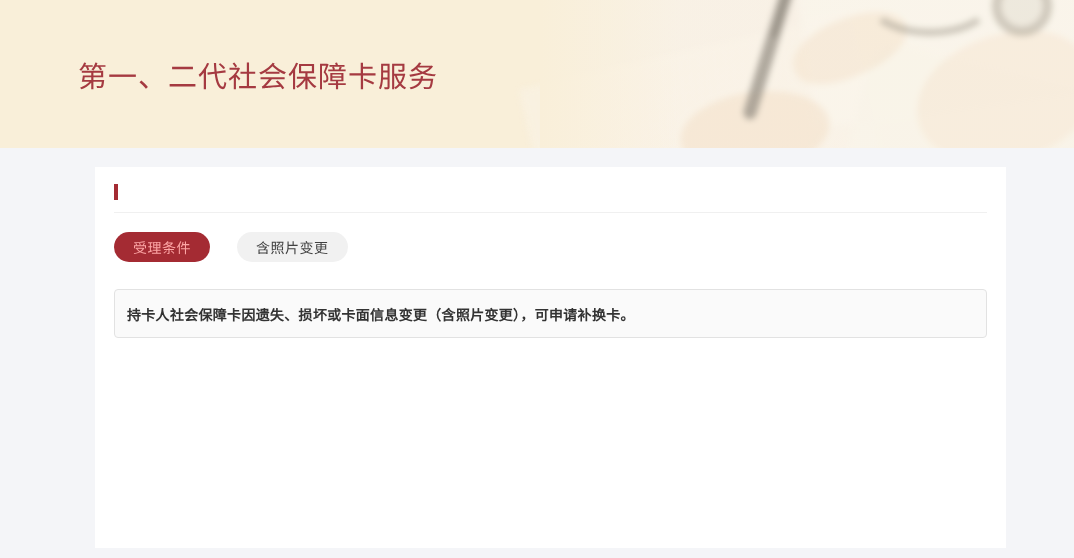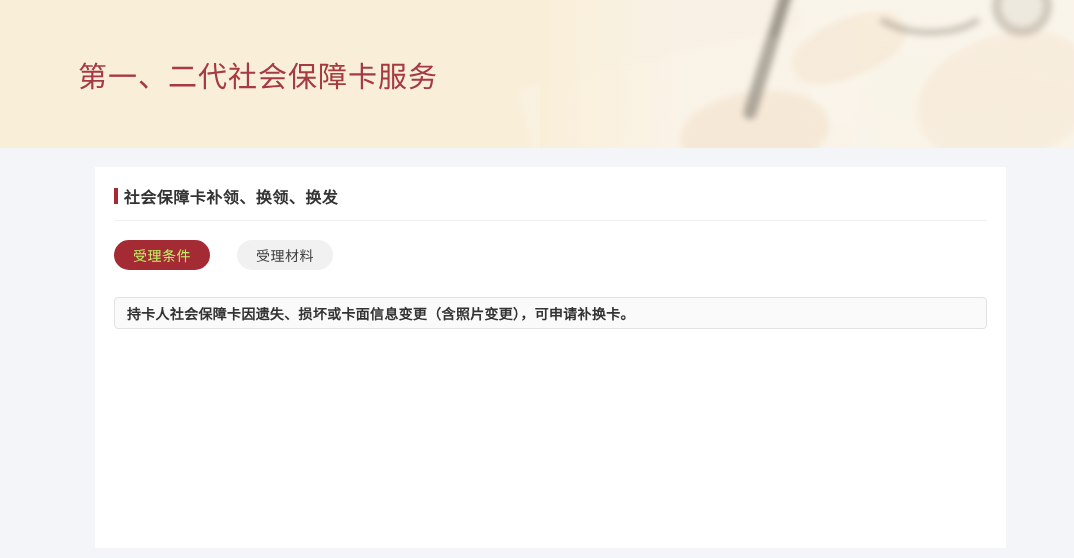--- a/index.html
+++ b/index.html
@@ -140,25 +140,25 @@
     background:var(--tab-inactive-bg);
     color:#404040;
     font-size:14px;
     font-family:inherit;
     letter-spacing:.5px;
     cursor:pointer;
     display:inline-flex;align-items:center;justify-content:center;
   }
   .tab--active{
     background:var(--accent-red);
-    color:#bef264;
+    color:#fca5a5;
   }
   .content-box{
     margin-top:27px;
-    height:32px;
+    height:49px;
     background:var(--box-bg);
     border:1px solid var(--box-border);
     border-radius:4px;
     display:flex;align-items:center;
     padding:0 12px;
   }
   .content-text{
     font-size:14px;font-weight:bold;
     color:var(--text-dark);
     letter-spacing:.3px;
@@ -185,26 +185,25 @@
     </div>
     <div class="ph-wash"></div>
   </div>
 </div>
 
 <div class="page-body">
   <div class="card">
 
     <div class="card-header">
       <span class="red-bar"></span>
-      <h2 class="section-title">社会保障卡补领、换领、换发</h2>
     </div>
 
     <div class="tabs">
       <button class="tab tab--active">受理条件</button>
-      <button class="tab">受理材料</button>
+      <button class="tab">含照片变更</button>
     </div>
 
     <div class="content-box">
       <p class="content-text">持卡人社会保障卡因遗失、损坏或卡面信息变更（含照片变更），可申请补换卡。</p>
     </div>
 
   </div>
 </div>
 
 </body></html>

